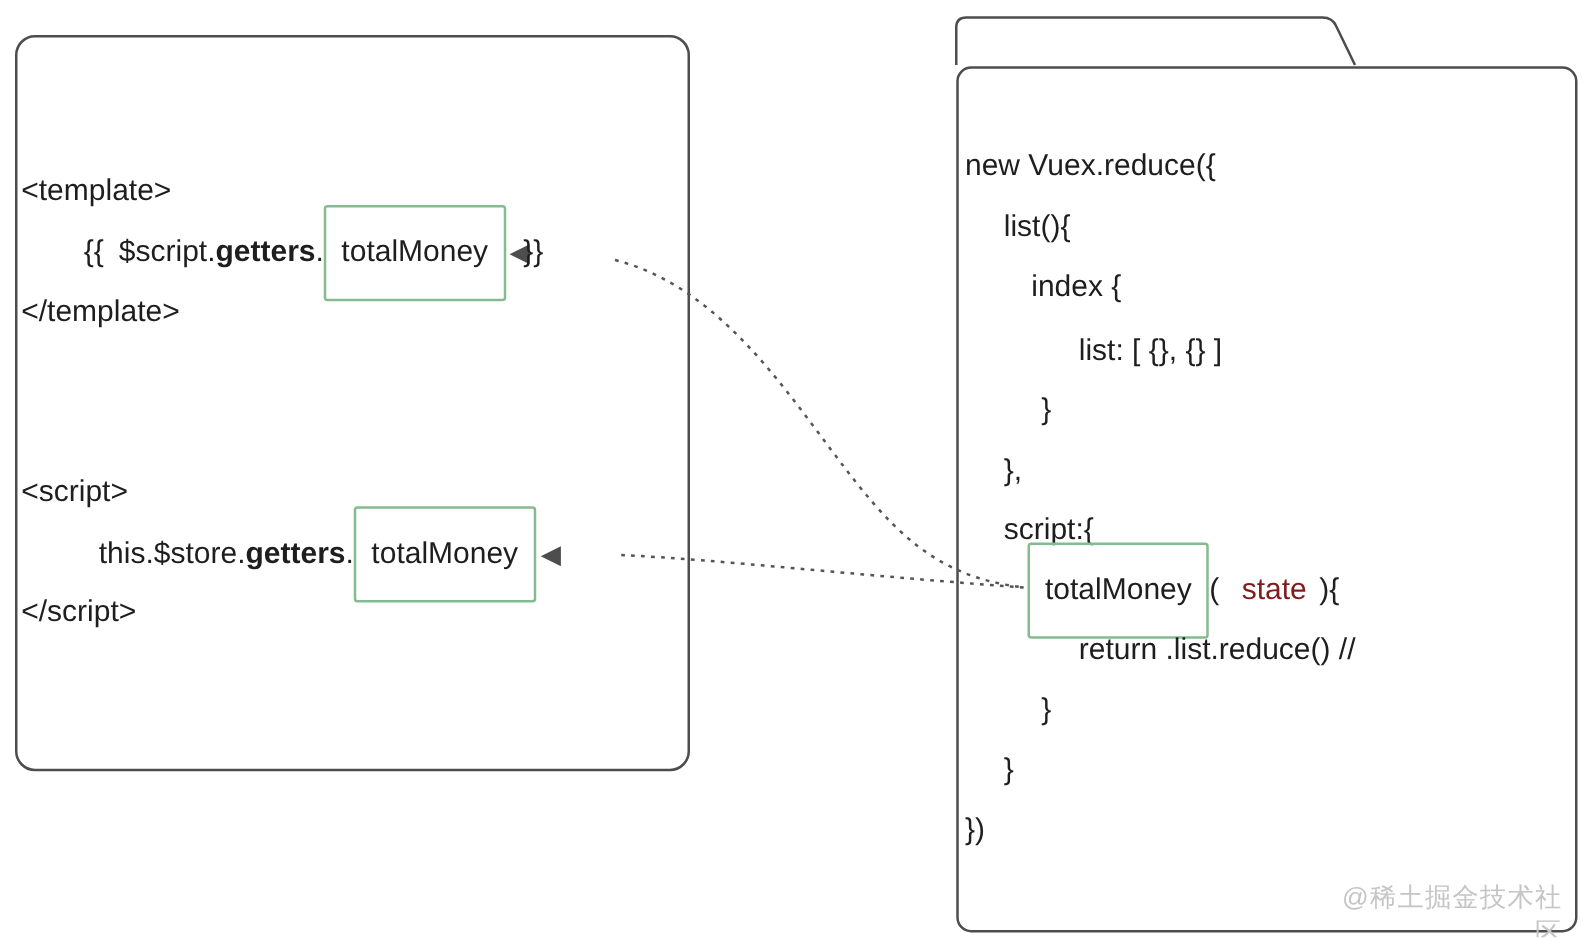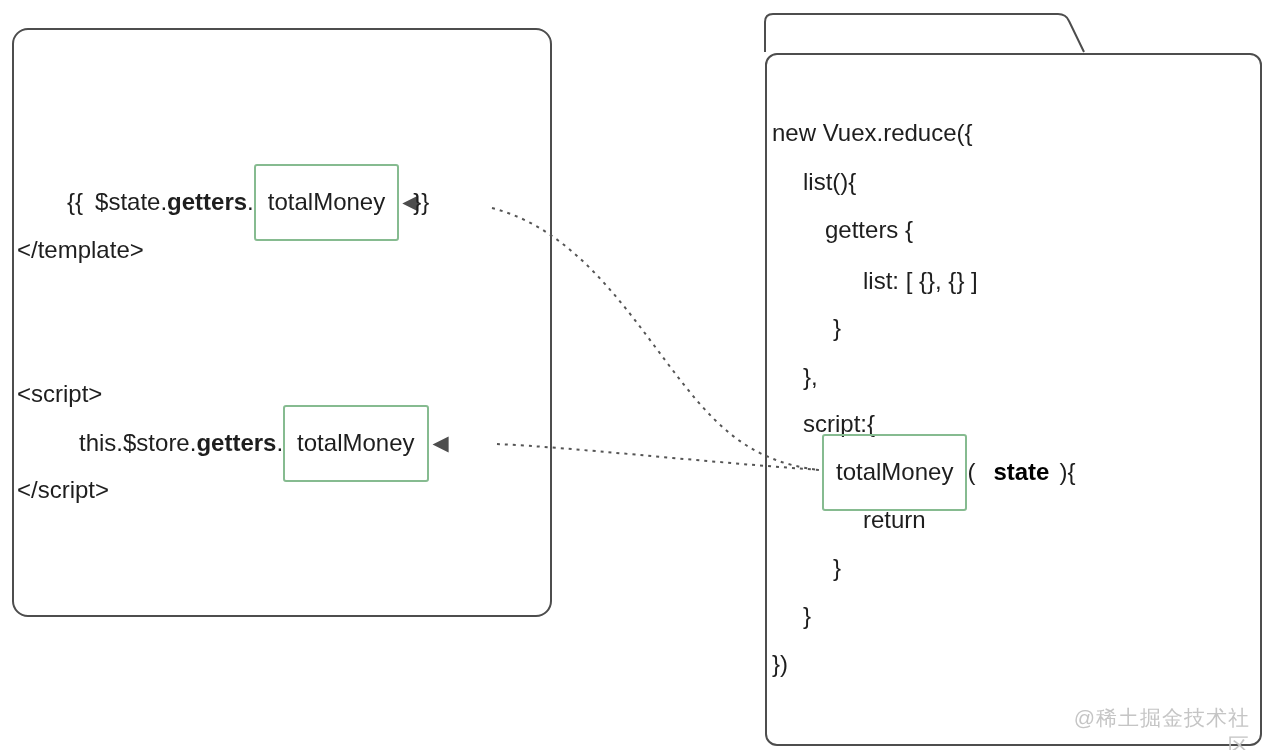--- a/index.html
+++ b/index.html
@@ -20,21 +20,21 @@
   .left-box{left:12px;top:28px;width:540px;height:589px;border-radius:16px;}
   .right-box{left:765px;top:53px;width:497px;height:693px;border-radius:12px;}
   .line{
     position:absolute;
     font-size:24px;
     height:46px;line-height:46px;
     display:flex;align-items:center;
     white-space:pre;
   }
   .b{font-weight:700;}
-  .red{color:#000000;font-weight:700;}
+  .red{color:#7f1d1d;font-weight:400;}
   .hl{
     display:inline-flex;align-items:center;
     border:2px solid #86bb90;border-radius:3px;
     height:41px;padding:16px 12px;
     background:transparent;
   }
   .arrowglyph{
     font-family:"DejaVu Sans",sans-serif;
     font-size:21px;color:#4d4d4d;
     margin-left:3px;
@@ -57,24 +57,27 @@
   .m4{margin-left:4px;}
   .pstate{margin:0 10px 0 18px;}
 </style>
 </head>
 <body>
 
 <div class="canvas">
 
   <div class="box left-box"></div>
 
+  <div class="line" style="left:17px;top:130px;">
+    <span>&lt;template&gt;</span>
+  </div>
 
   <div class="line" style="left:67px;top:179px;">
     <span>{{</span>
-    <span class="m12">$state.</span>
+    <span class="m12">$script.</span>
     <span class="b">getters</span>
     <span>.</span>
     <span class="hl">totalMoney</span>
     <span class="arrowglyph">◀</span>
     <span class="mneg">}}</span>
   </div>
 
   <div class="line" style="left:17px;top:227px;">
     <span>&lt;/template&gt;</span>
   </div>
@@ -98,21 +101,21 @@
   <div class="box right-box"></div>
   <div class="tab-title">src/store/index.js</div>
 
   <div class="line" style="left:772px;top:110px;">
     <span>new Vuex.reduce({</span>
   </div>
   <div class="line" style="left:803px;top:159px;">
     <span>list(){</span>
   </div>
   <div class="line" style="left:825px;top:207px;">
-    <span>getters {</span>
+    <span>index {</span>
   </div>
   <div class="line" style="left:863px;top:258px;">
     <span>list: [ {}, {} ]</span>
   </div>
   <div class="line" style="left:833px;top:305px;">
     <span>}</span>
   </div>
   <div class="line" style="left:803px;top:354px;">
     <span>},</span>
   </div>
@@ -123,20 +126,21 @@
   <div class="line" style="left:822px;top:449px;">
     <span class="hl">totalMoney</span>
     <span>(</span>
     <span class="red pstate">state</span>
     <span>){</span>
   </div>
 
   <div class="line" style="left:863px;top:497px;">
     <span>return </span>
     <span class="red"></span>
+    <span>.list.reduce() //</span>
   </div>
 
   <div class="line" style="left:833px;top:545px;">
     <span>}</span>
   </div>
   <div class="line" style="left:803px;top:593px;">
     <span>}</span>
   </div>
   <div class="line" style="left:772px;top:641px;">
     <span>})</span>

